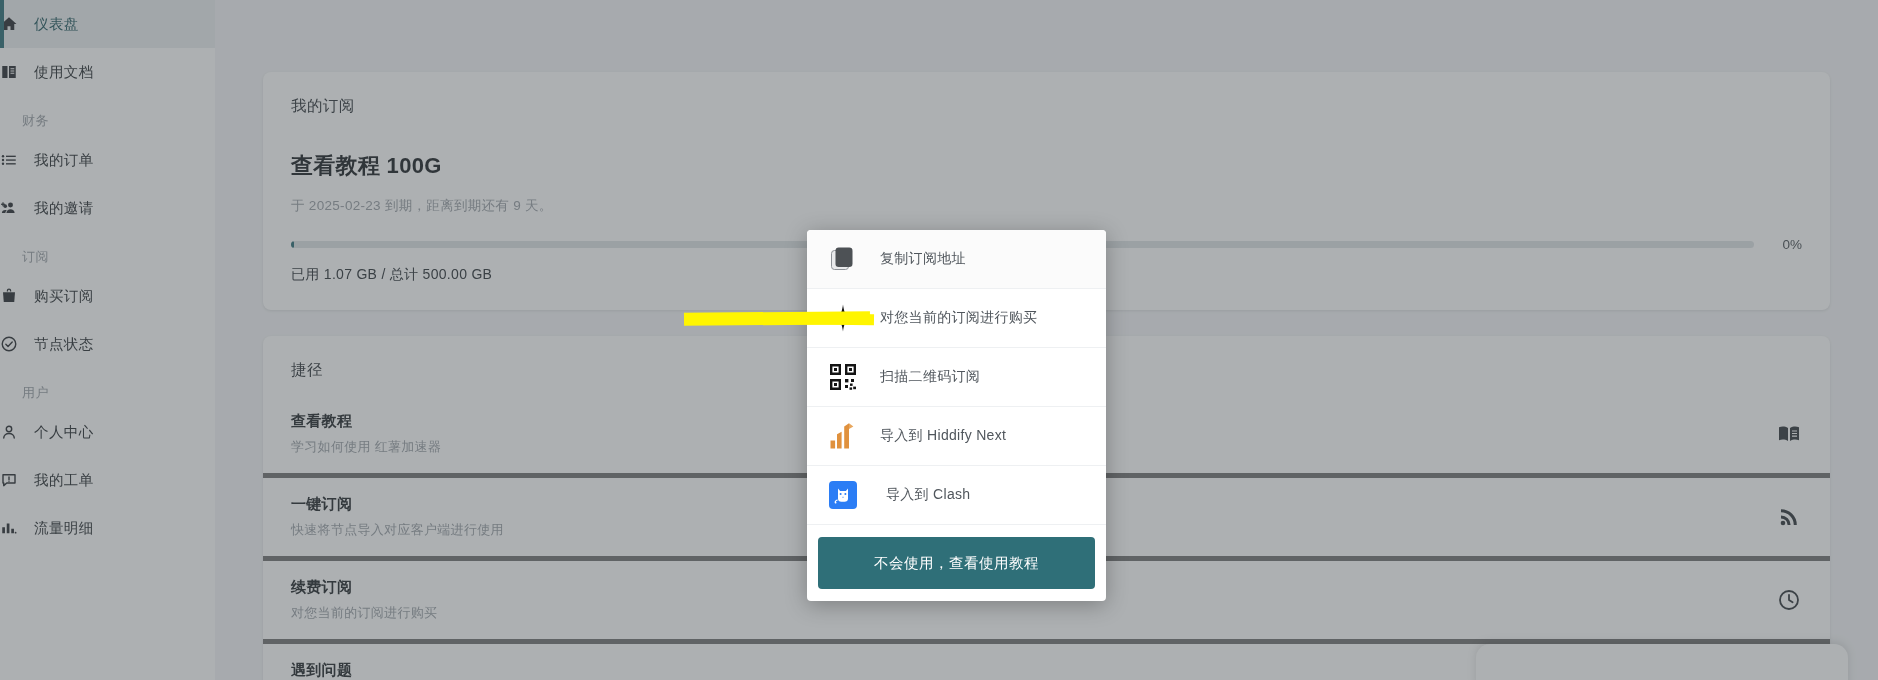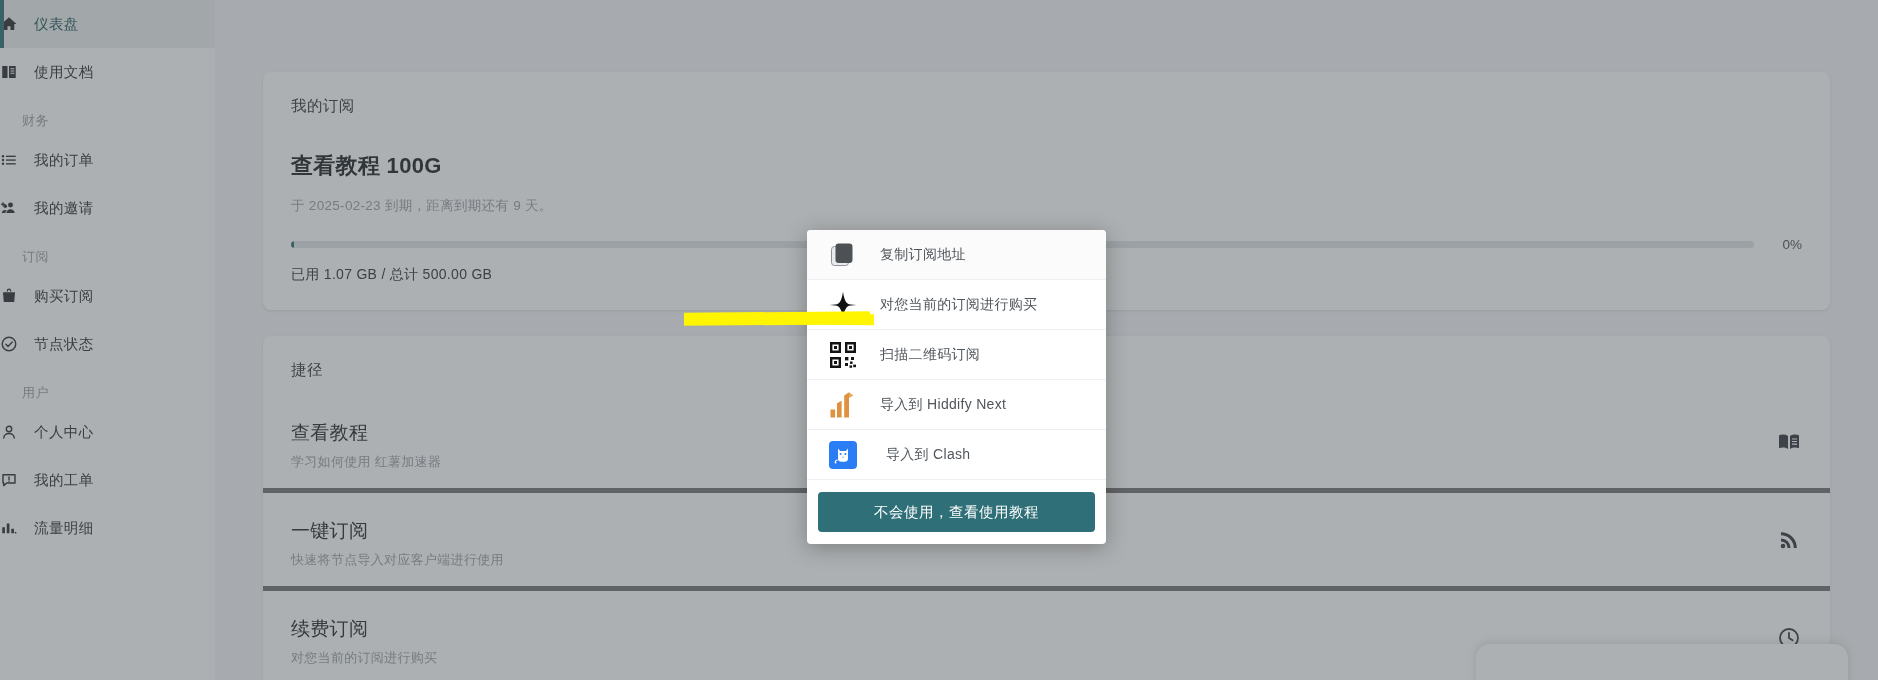--- a/index.html
+++ b/index.html
@@ -58,21 +58,21 @@
   .progress-track { flex: 1; height: 7px; border-radius: 4px; background: #dfe3e6; overflow: hidden; }
   .progress-fill { height: 100%; background: #2f6f78; border-radius: 4px; }
   .progress-pct { font-size: 13.5px; color: #4a5055; min-width: 34px; text-align: right; }
   .usage-text { font-size: 14px; color: #2f353a; padding: 14px 28px 26px 28px; letter-spacing: .3px; }
 
   .shortcut-row {
     display: flex; align-items: center; justify-content: space-between;
     padding: 17px 28px; border-top: 5px solid #737373; cursor: pointer;
   }
   .shortcut-row:first-of-type { border-top: none; }
-  .sc-title { font-size: 19px; font-weight: normal; color: #23282c; letter-spacing: .3px; margin-top: 8px; }
+  .sc-title { font-size: 15px; font-weight: bold; color: #23282c; letter-spacing: .3px; }
   .sc-desc { font-size: 13px; color: #9ba1a7; margin-top: 7px; letter-spacing: .3px; }
   .sc-icon { color: #32383d; width: 26px; height: 26px; display: flex; align-items: center; justify-content: center; }
   .sc-icon svg { width: 24px; height: 24px; display: block; }
 
   
   .chat-widget {
     position: absolute; right: 30px; bottom: -8px;
     width: 372px; height: 44px; background: #ffffff;
     border-radius: 14px 14px 0 0;
     box-shadow: 0 -2px 10px rgba(0,0,0,.13);
@@ -83,30 +83,30 @@
 
   
   .modal {
     position: absolute; left: 807px; top: 230px;
     width: 299px; background: #ffffff; border-radius: 4px;
     box-shadow: 0 4px 22px rgba(0,0,0,.28);
     overflow: hidden; padding-bottom: 10px;
   }
   .modal-item {
     display: flex; align-items: center; gap: 22px;
-    height: 50px; padding: 0 0 0 21px; cursor: pointer;
+    height: 59px; padding: 0 0 0 21px; cursor: pointer;
     border-bottom: 1px solid #eef0f2;
   }
   .modal-item.hover { background: #fbfbfb; }
   .modal-item:last-of-type { border-bottom: 1px solid #eef0f2; gap: 28px; }
   .mi-icon { width: 30px; height: 30px; flex: 0 0 30px; display: flex; align-items: center; justify-content: center; }
   .mi-icon svg { display: block; }
   .mi-label { font-size: 14px; color: #50565c; letter-spacing: .3px; }
   .modal-btn {
-    margin: 12px 11px 2px 11px; height: 40px; border-radius: 4px;
+    margin: 12px 11px 2px 11px; height: 52px; border-radius: 4px;
     background: #2f6f78; color: #ffffff; font-size: 14.5px;
     display: flex; align-items: center; justify-content: center;
     cursor: pointer; letter-spacing: .5px;
   }
 
   
   .highlight {
     position: absolute; left: 684px; top: 312px;
     width: 186px; height: 13px; background: #fff500;
     transform: rotate(-0.5deg);

